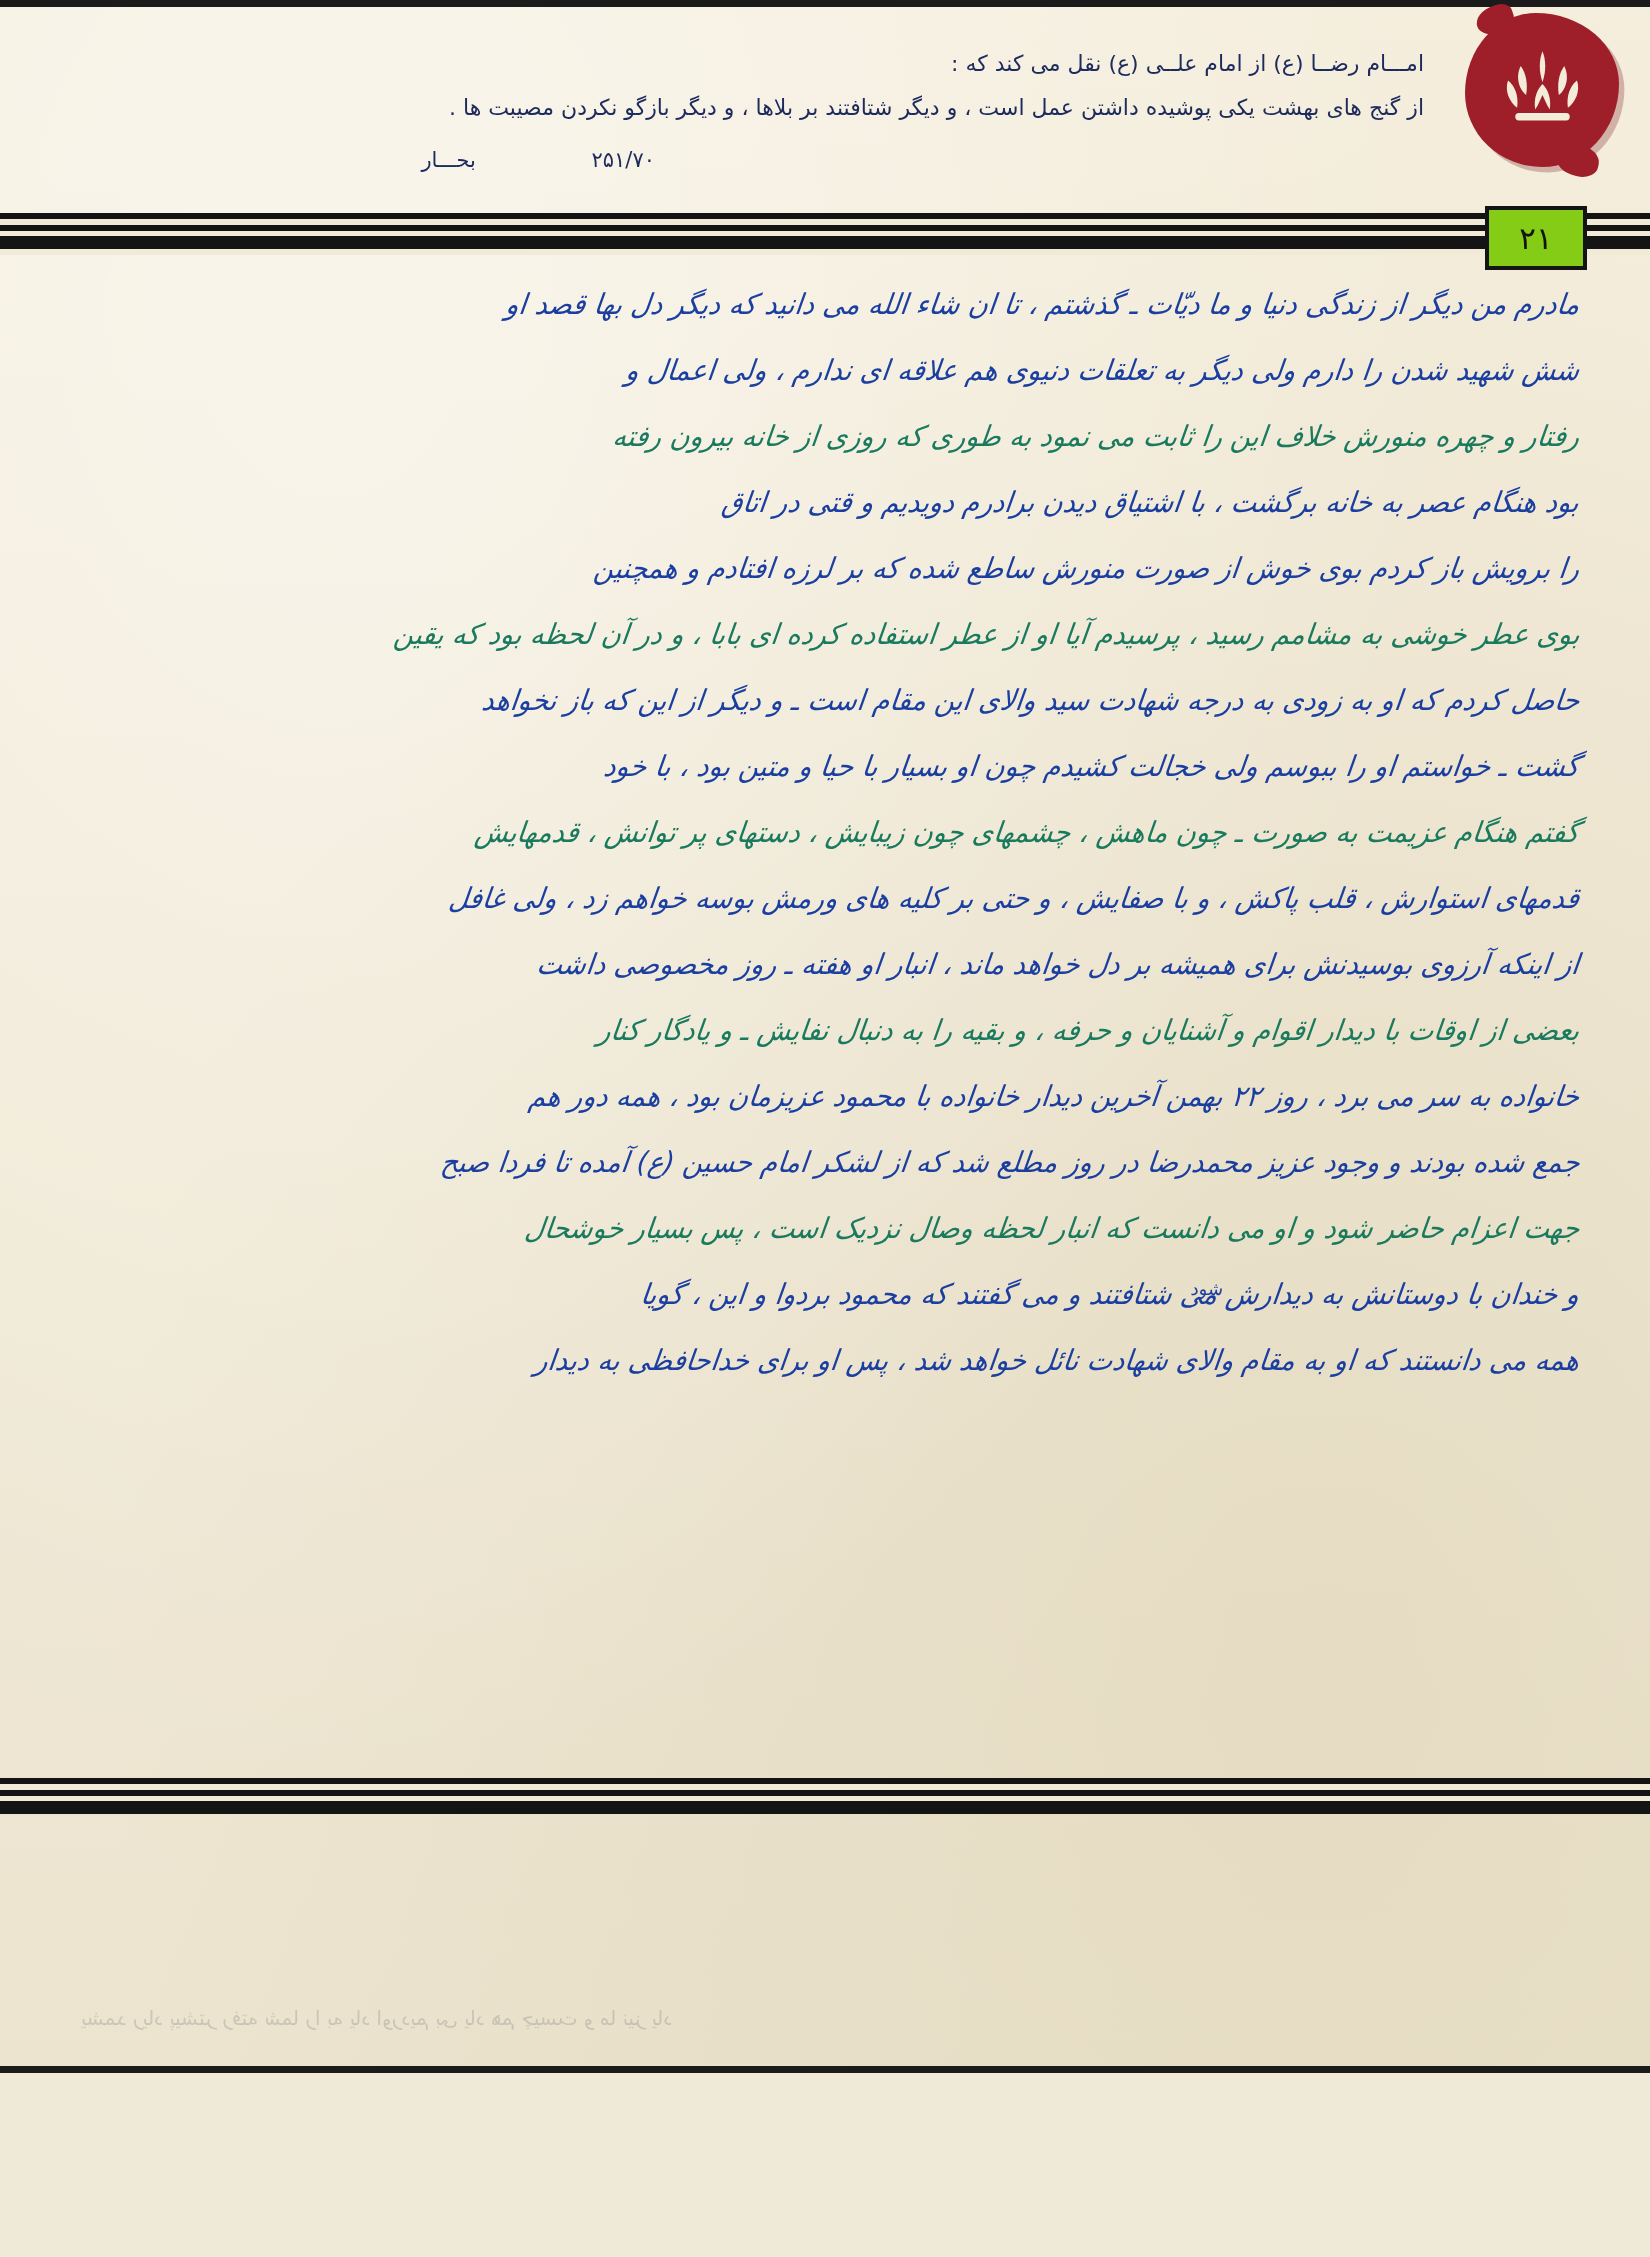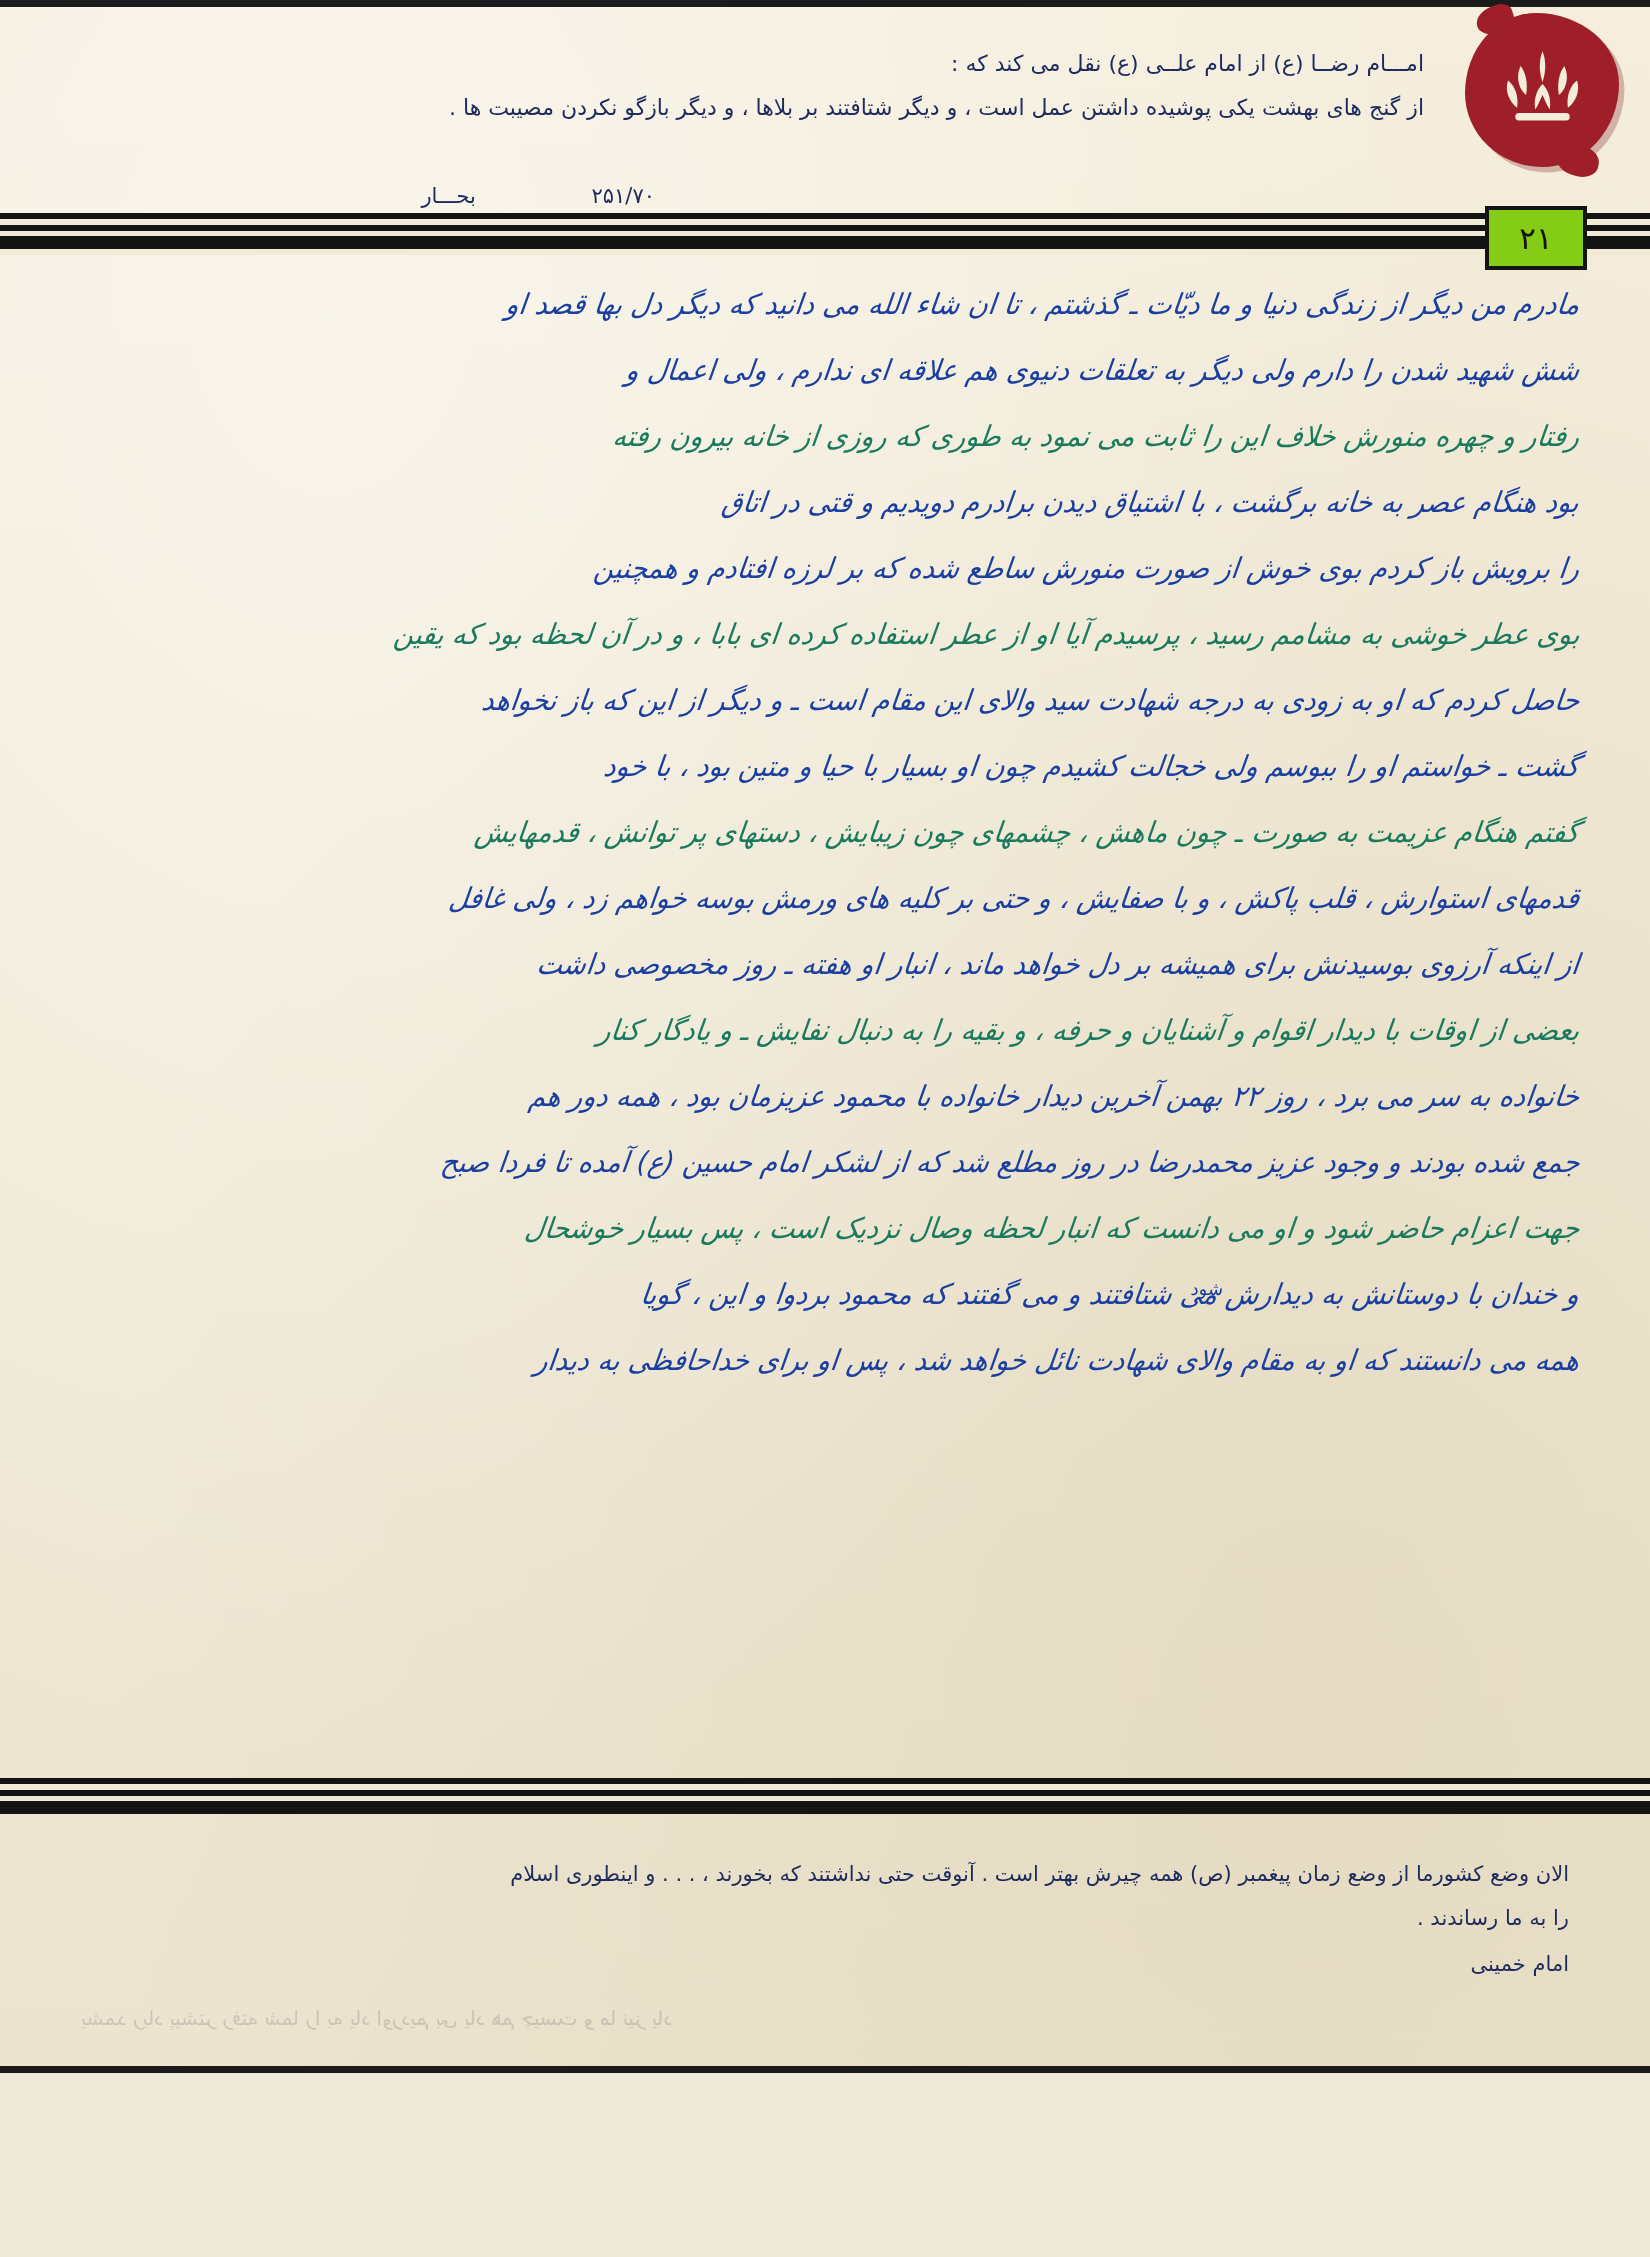--- a/index.html
+++ b/index.html
@@ -92,21 +92,20 @@
     white-space: nowrap;
   }
   .header-source {
     position: absolute;
     top: 148px;
     right: 995px;
     color: #1d2a5c;
     font-size: 21px;
     direction: rtl;
     letter-spacing: 0.9px;
-    margin-top: 36px;
   }
   .header-source .src-label {
     margin-right: 109px;
   }
   
   .rule-band {
     position: absolute;
     top: 213px;
     left: 0; right: 0;
     height: 42px;
@@ -280,23 +279,18 @@
     <div class="hand-line ink-green"><span class="txt">جهت اعزام حاضر شود و او می دانست که انبار لحظه وصال نزدیک است ، پس بسیار خوشحال</span></div>
     <div class="hand-line ink-blue">
       <span class="supra">شود</span>
       <span class="txt">و خندان با دوستانش به دیدارش می شتافتند و می گفتند که محمود بردوا و این ، گویا</span>
     </div>
     <div class="hand-line ink-blue"><span class="txt">همه می دانستند که او به مقام والای شهادت نائل خواهد شد ، پس او برای خداحافظی به دیدار</span></div>
   </div>
 
   <div class="rule-band-bottom"></div>
 
-  <div class="footer-zone">
-    <span class="fline">الان وضع کشورما از وضع زمان پیغمبر (ص) همه چیرش بهتر است . آنوقت حتی نداشتند که بخورند ، . . . و اینطوری اسلام</span>
-    <span class="fline">را به ما رساندند .</span>
-    <span class="footer-signature">امام خمینی</span>
-  </div>
 
   <div class="ghost-text">یشمد ریاد پیشتر رفته شما را به یاد اوردیم بی یاد هم چیست و ما نیز یاد</div>
 
   <div class="page-border" style="bottom:0;"></div>
 </div>
 
 
 </body></html>

